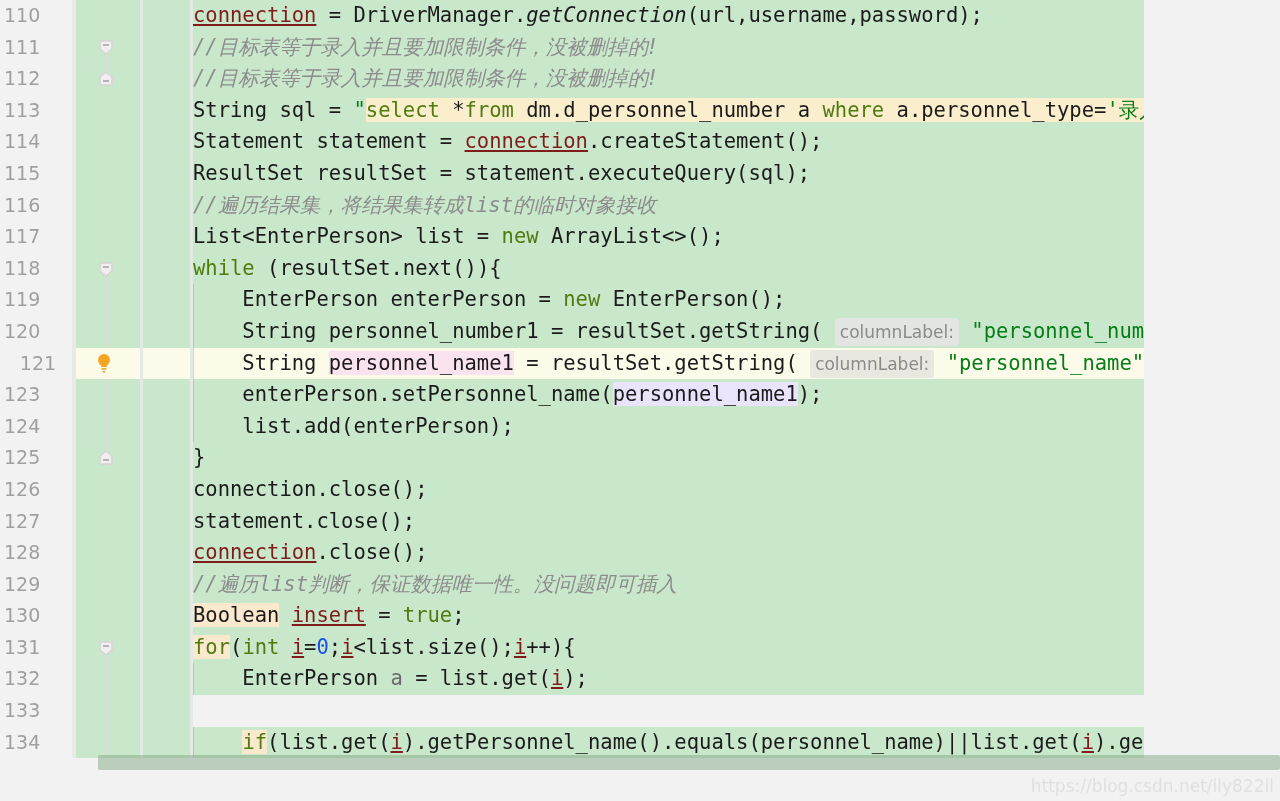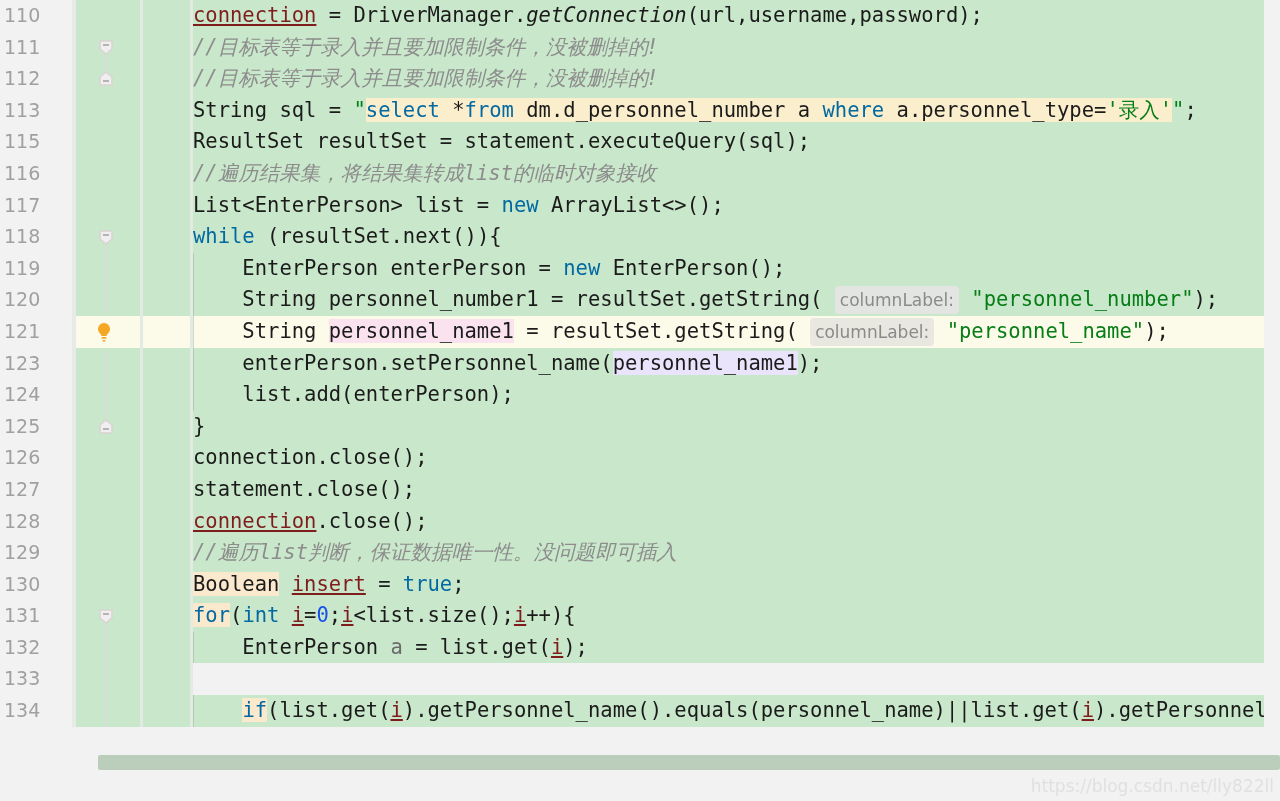--- a/index.html
+++ b/index.html
@@ -67,21 +67,21 @@
     left: 193px; top: 0;
     right: 0;
     height: 100%;
     background: #c9e7ca;
     font-size: 20.5px;
     color: #1b1b1b;
     overflow: hidden;
   }
 
   
-  .row.current .gutter-num { background: #f2f2f2; }
+  .row.current .gutter-num { background: #f2f2f2; text-align: center; }
   .row.current .gutter-a   { background: #fcfae9; }
   .row.current .gutter-b   { background: #fcfae9; }
   .row.current .code       { background: #fcfae9; }
 
   
   .code::before {
     content: "";
     position: absolute;
     left: 0px; top: 0; bottom: 0;
     width: 1px;
@@ -110,21 +110,21 @@
   
   .bulb {
     position: absolute;
     left: 16px;
     top: 50%;
     transform: translateY(-50%);
     width: 24px; height: 24px;
   }
 
   
-  .kw      { color: #0369a1; }
+  .kw      { color: #4d7c0f; }
   .str     { color: #067d17; }
   .cmt     { color: #8c8c8c; font-style: italic; }
   .num     { color: #1750eb; }
   .meth    { color: #1b1b1b; font-style: italic; }
   .fld     { color: #7f1d1d; text-decoration: underline; }
   .param   { color: #6a6a6a; }
   .plain   { color: #1b1b1b; }
 
   
   .sqlhl   { background: #faeecd; }
@@ -166,21 +166,21 @@
     top: 772px;
     height: 29px;
     line-height: 29px;
     color: #e0e0e0;
     font-family: "DejaVu Sans", "Liberation Sans", sans-serif;
     font-size: 17px;
   }
   #clip {
     position: absolute;
     left: 0; top: 0;
-    width: 1264px;
+    width: 1144px;
     height: 772px;
     overflow: hidden;
   }
   .cjk { font-family: "DejaVu Sans", "Liberation Sans", sans-serif; }
 </style>
 </head>
 <body>
 
 <div id="editor">
   <div id="clip">
@@ -222,20 +222,26 @@
       <div class="code"><span class="cmt">//</span><span class="cmt cjk">目标表等于录入并且要加限制条件，没被删掉的!</span></div>
     </div>
 
     <div class="row noguide">
       <div class="gutter-num">113</div>
       <div class="gutter-a"></div>
       <div class="gutter-b"></div>
       <div class="code">String sql = <span class="str">"</span><span class="sqlhl"><span class="kw">select</span> <span class="plain">*</span><span class="kw">from</span> <span class="plain">dm.d_personnel_number a </span><span class="kw">where</span><span class="plain"> a.personnel_type=</span><span class="str">'</span><span class="str cjk">录入</span><span class="str">'</span></span><span class="str">"</span>;</div>
     </div>
 
+    <div class="row noguide">
+      <div class="gutter-num">114</div>
+      <div class="gutter-a"></div>
+      <div class="gutter-b"></div>
+      <div class="code">Statement statement = <span class="fld">connection</span>.createStatement();</div>
+    </div>
 
     <div class="row noguide">
       <div class="gutter-num">115</div>
       <div class="gutter-a"></div>
       <div class="gutter-b"></div>
       <div class="code">ResultSet resultSet = statement.executeQuery(sql);</div>
     </div>
 
     <div class="row noguide">
       <div class="gutter-num">116</div>

